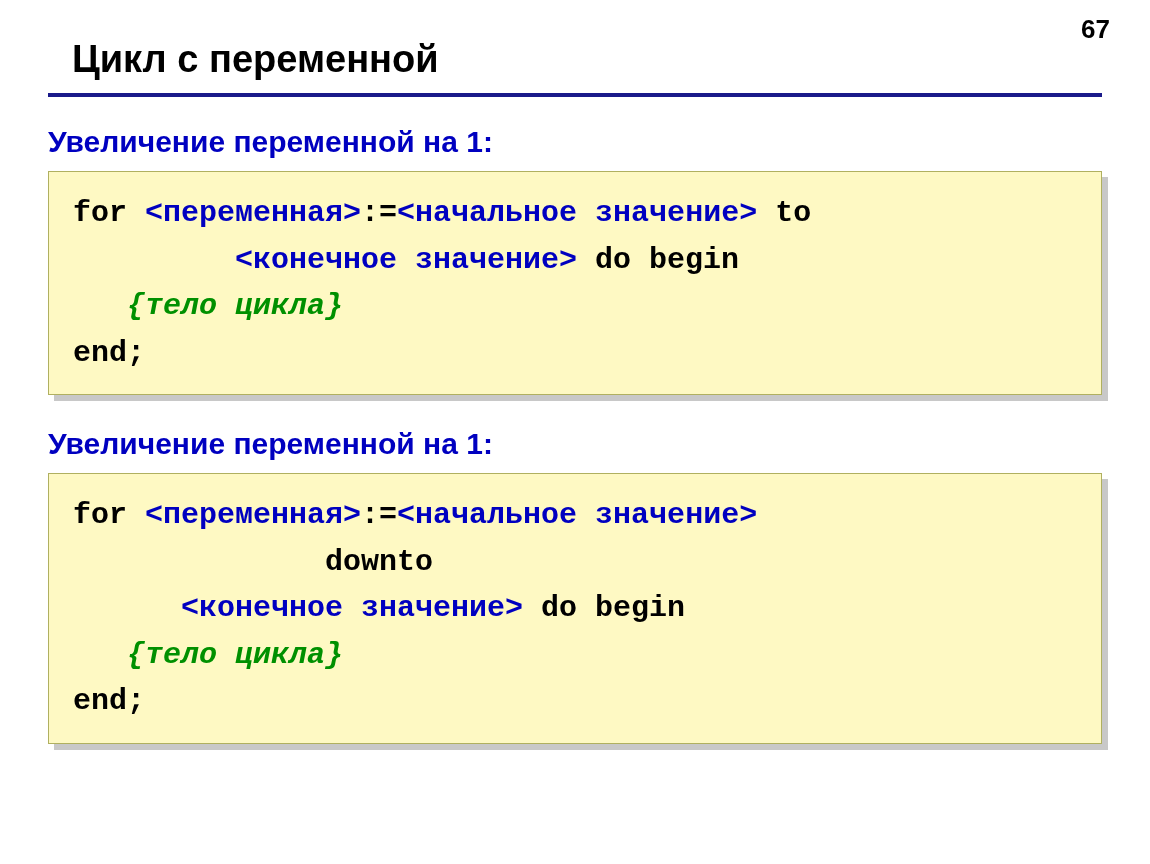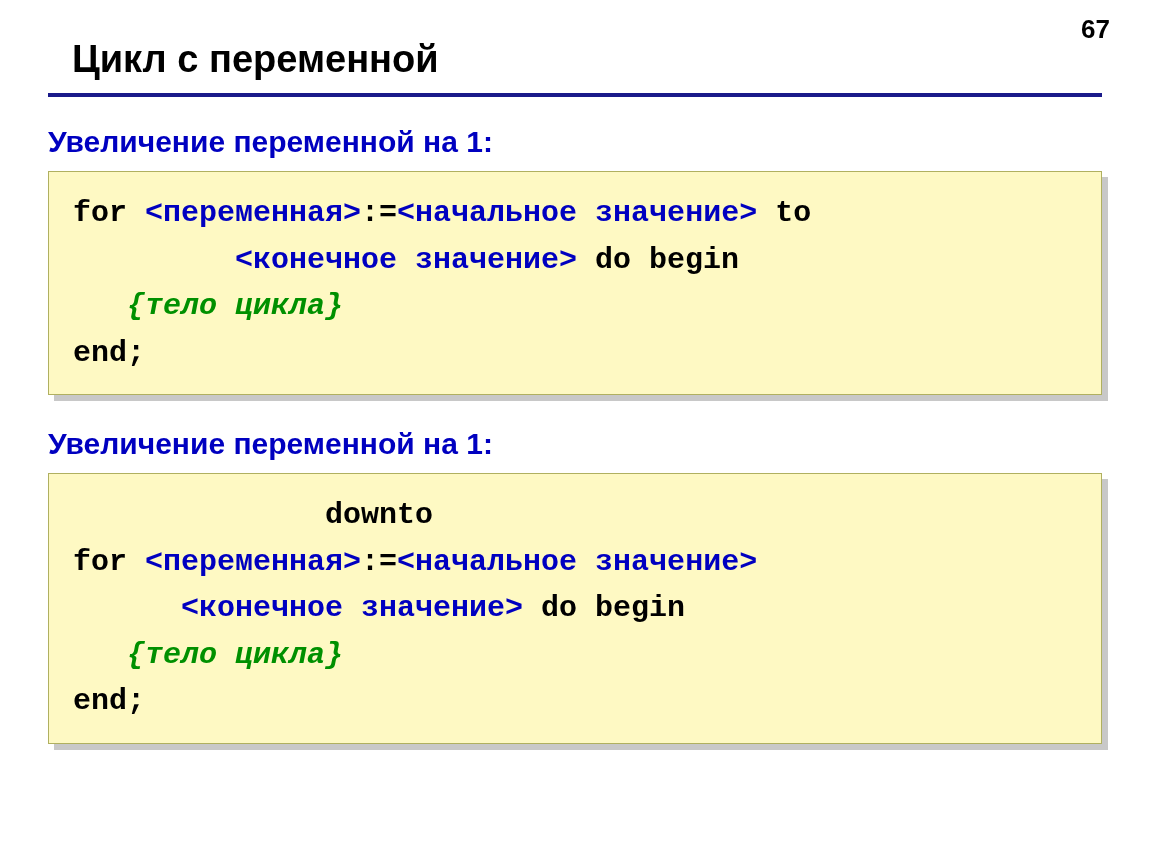--- a/index.html
+++ b/index.html
@@ -65,18 +65,18 @@
 <div class="codeblock">
   <div class="line"><span class="kw">for </span><span class="ph">&lt;переменная&gt;</span><span class="kw">:=</span><span class="ph">&lt;начальное значение&gt;</span><span class="kw"> to</span></div>
   <div class="line">         <span class="ph">&lt;конечное значение&gt;</span><span class="kw"> do begin</span></div>
   <div class="line">   <span class="green">{тело цикла}</span></div>
   <div class="line"><span class="kw">end;</span></div>
 </div>
 
 <div class="subtitle">Увеличение переменной на 1:</div>
 
 <div class="codeblock">
+  <div class="line"><span class="kw">for </span><span class="ph">&lt;переменная&gt;</span><span class="kw">:=</span><span class="ph">&lt;начальное значение&gt;</span></div>
   <div class="line">              <span class="kw">downto</span></div>
-  <div class="line"><span class="kw">for </span><span class="ph">&lt;переменная&gt;</span><span class="kw">:=</span><span class="ph">&lt;начальное значение&gt;</span></div>
   <div class="line">      <span class="ph">&lt;конечное значение&gt;</span><span class="kw"> do begin</span></div>
   <div class="line">   <span class="green">{тело цикла}</span></div>
   <div class="line"><span class="kw">end;</span></div>
 </div>
 
 </body></html>

